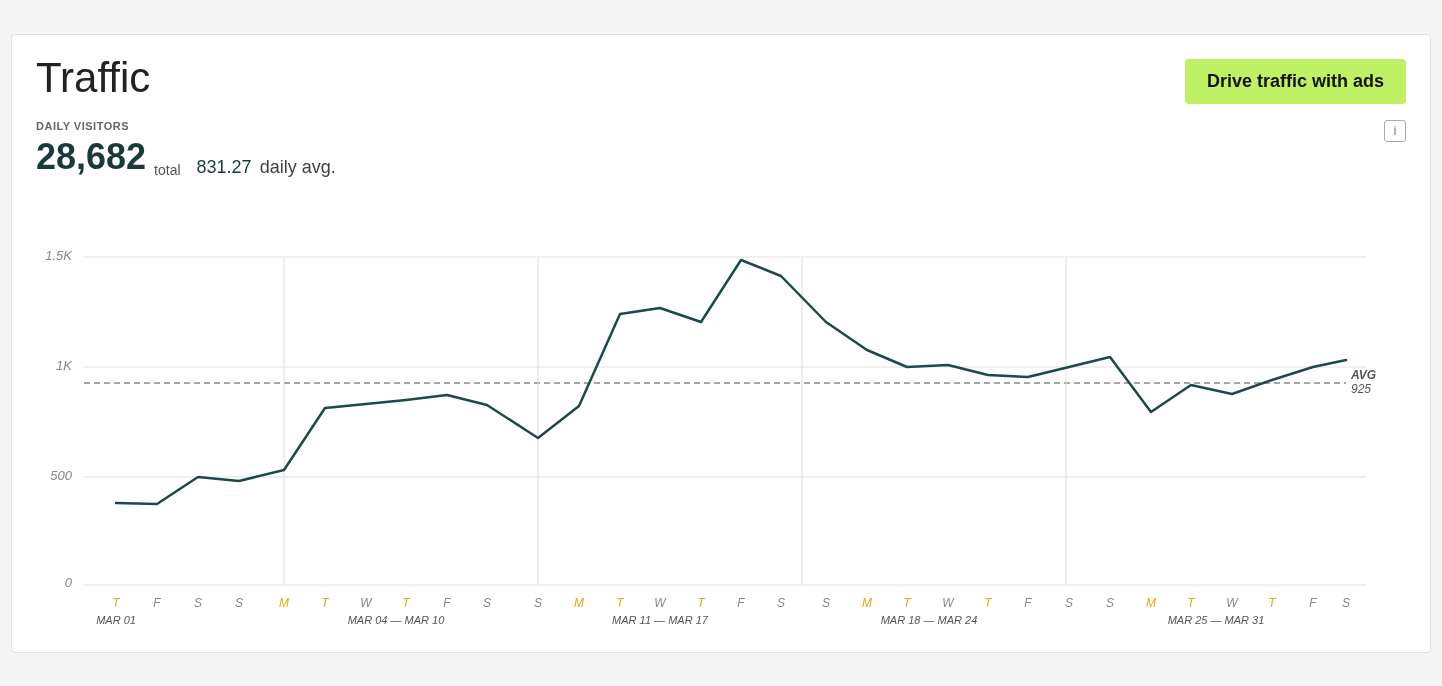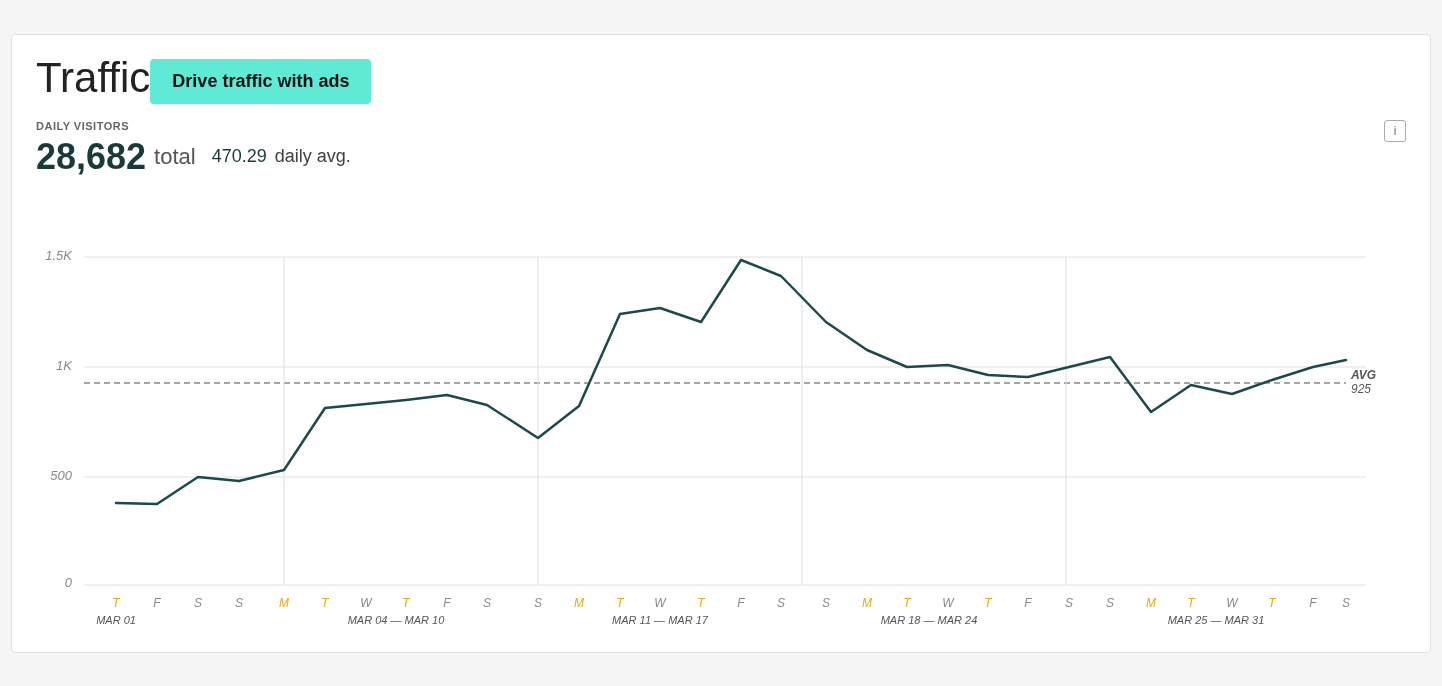--- a/index.html
+++ b/index.html
@@ -14,31 +14,31 @@
     .card {
       background: #fff;
       border: 1px solid #e0e0e0;
       border-radius: 4px;
       width: 1420px;
       padding: 20px 24px 20px 24px;
     }
     .header {
       display: flex;
       align-items: flex-start;
-      justify-content: flex-start;
+      justify-content: space-between;
       margin-bottom: 16px;
     }
     .title {
       font-size: 42px;
       font-weight: 400;
       color: #222;
       line-height: 1.1;
     }
     .drive-btn {
-      background: #5eead4;
+      background: #bef264;
       border: none;
       border-radius: 4px;
       padding: 12px 22px;
       font-size: 18px;
       font-weight: 600;
       color: #111;
       cursor: pointer;
       white-space: nowrap;
       margin-top: 4px;
     }
@@ -49,30 +49,30 @@
     .stats-label {
       font-size: 11px;
       font-weight: 700;
       color: #666;
       letter-spacing: 0.5px;
       text-transform: uppercase;
       margin-bottom: 4px;
     }
     .stats-numbers {
       display: flex;
-      align-items: center;
+      align-items: flex-end;
       gap: 8px;
     }
     .stats-total {
       font-size: 36px;
       font-weight: 600;
       color: #1a3a3a;
     }
     .stats-total-label {
-      font-size: 22px;
+      font-size: 14px;
       color: #555;
       margin-right: 8px;
     }
     .stats-avg {
       font-size: 18px;
       color: #1a3a3a;
       font-weight: 500;
     }
     .stats-avg-label {
       font-size: 18px;
@@ -113,21 +113,21 @@
   <div class="header">
     <h1 class="title">Traffic</h1>
     <button class="drive-btn">Drive traffic with ads</button>
   </div>
 
   <div class="stats-section">
     <div class="stats-label">DAILY VISITORS</div>
     <div class="stats-numbers">
       <span class="stats-total">28,682</span>
       <span class="stats-total-label">total</span>
-      <span class="stats-avg">470.29</span>
+      <span class="stats-avg">831.27</span>
       <span class="stats-avg-label">daily avg.</span>
     </div>
     <div class="info-icon">i</div>
   </div>
 
   <div class="chart-container">
     <svg class="chart" viewBox="0 0 1370 430" preserveAspectRatio="none">
 
       <text x="36" y="58" font-size="13" fill="#888" text-anchor="end" font-family="Arial, sans-serif">1.5K</text>
       <text x="36" y="168" font-size="13" fill="#888" text-anchor="end" font-family="Arial, sans-serif">1K</text>

